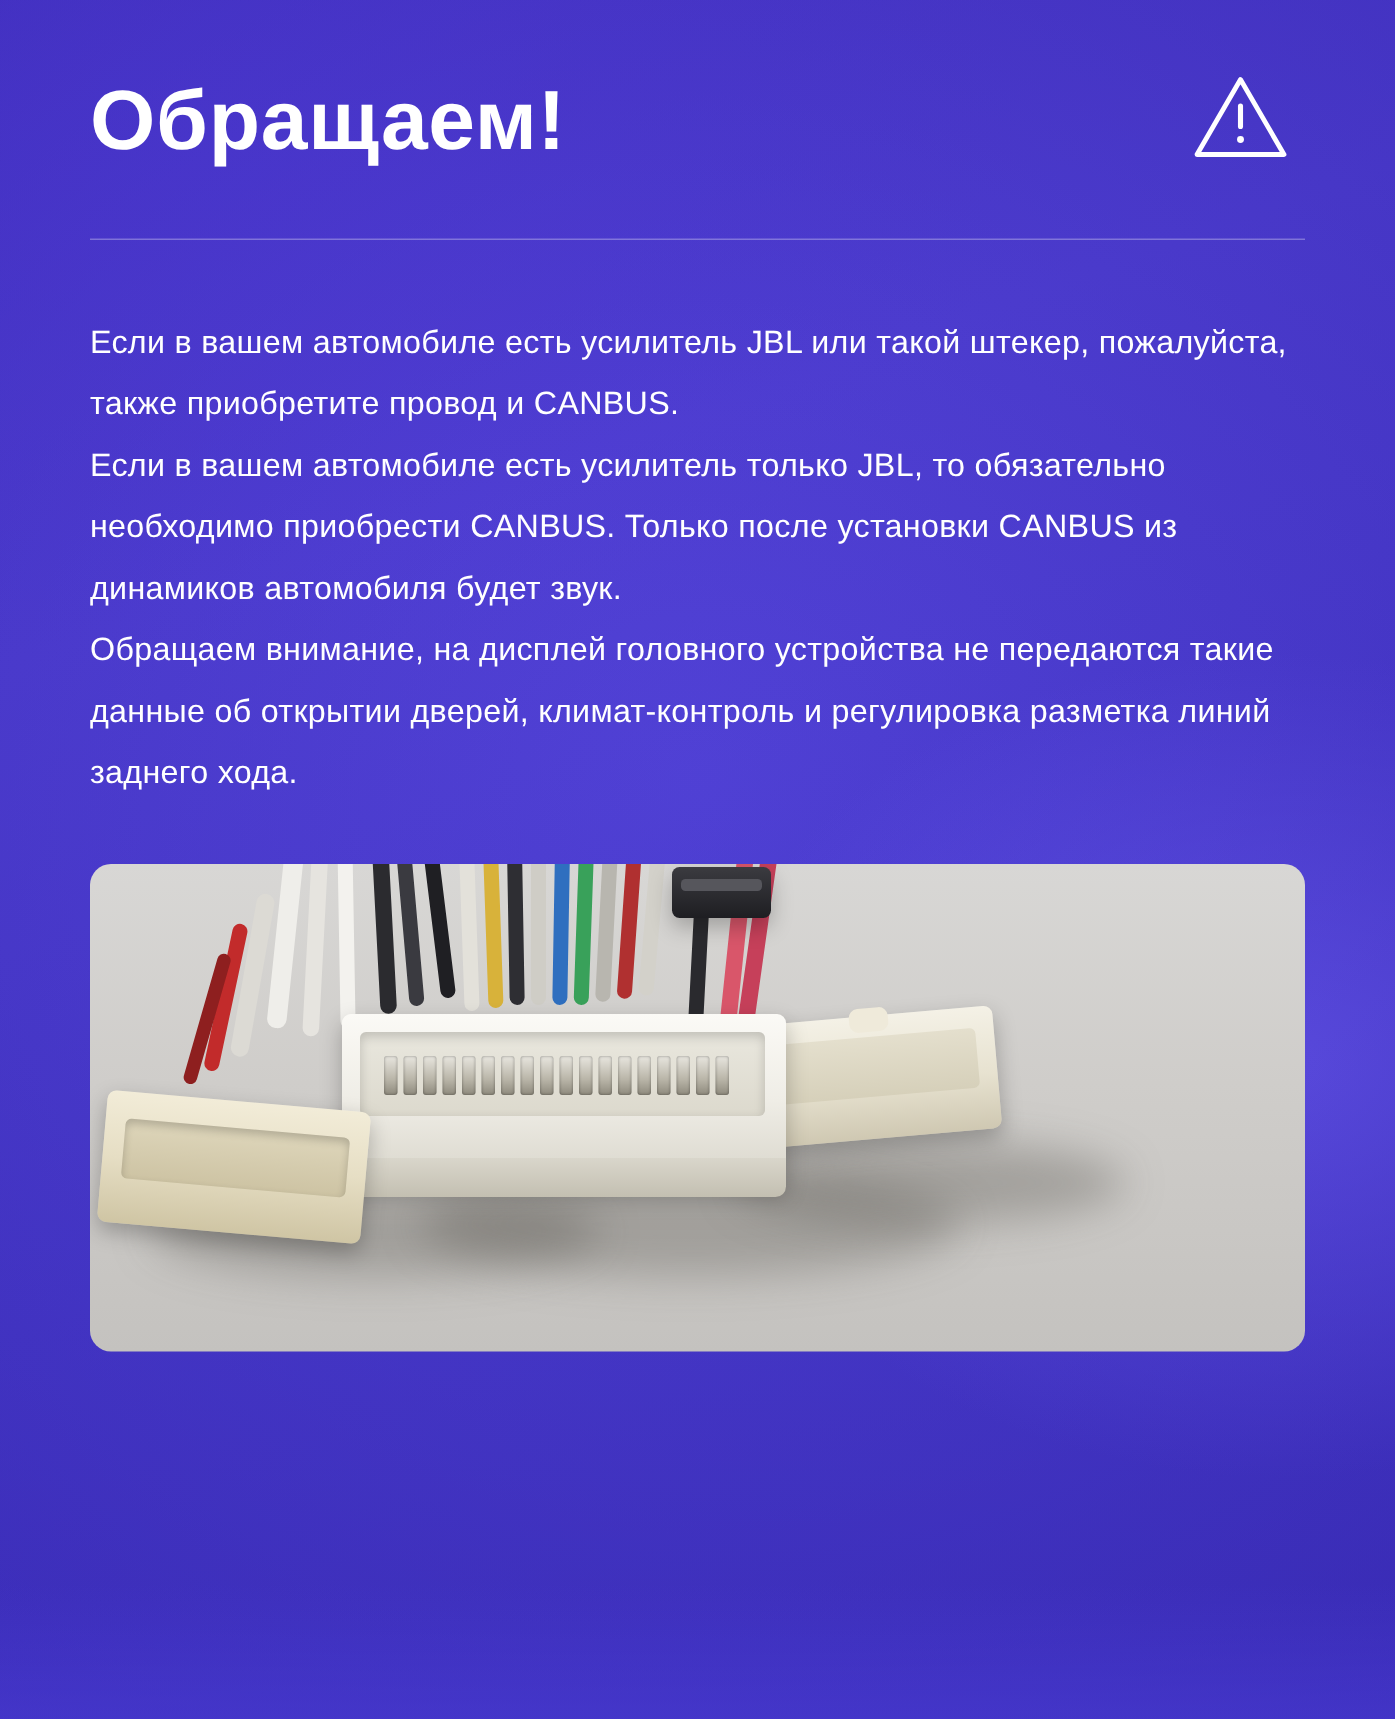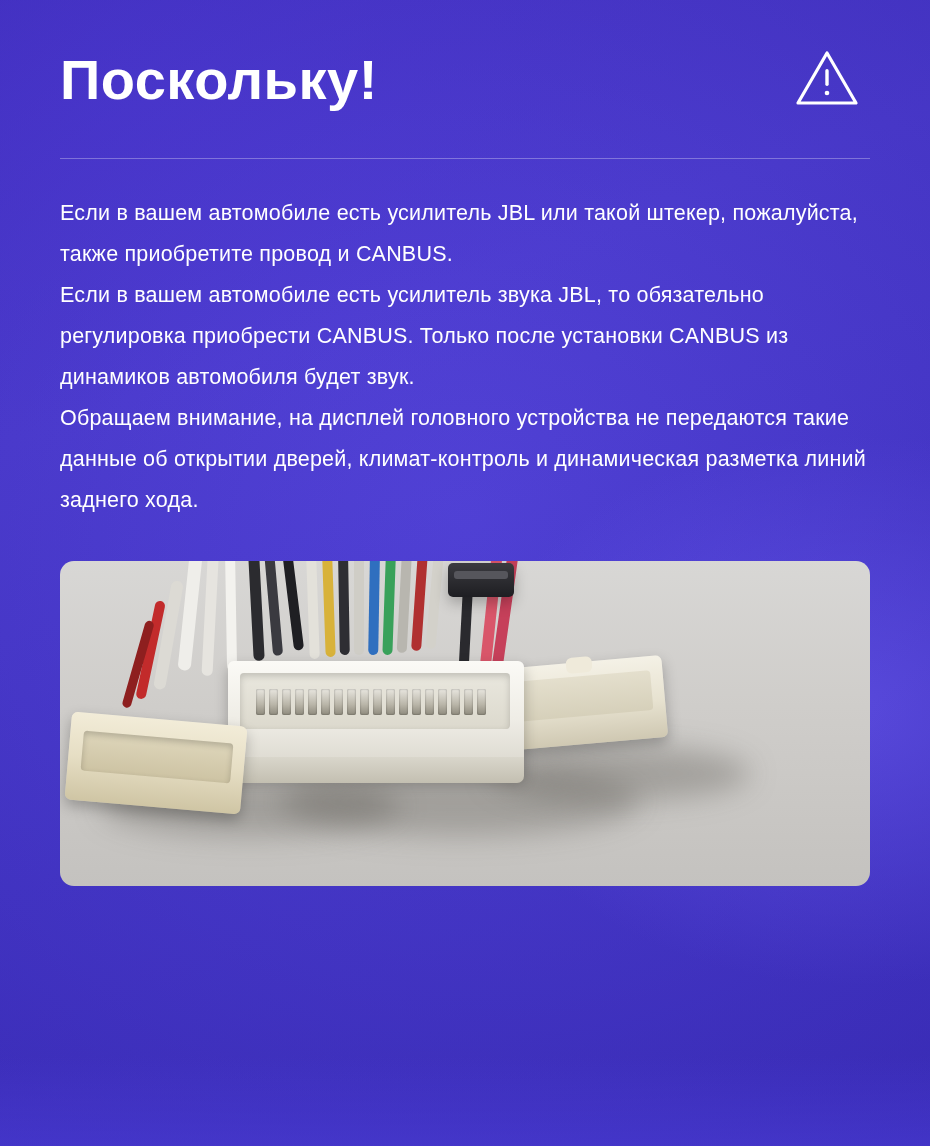--- a/index.html
+++ b/index.html
@@ -51,21 +51,21 @@
   .warn-icon {
     margin-right: 10px;
     flex: 0 0 auto;
   }
   .divider {
     margin: 46px 0 0 0;
     height: 1px;
     background: rgba(255,255,255,0.30);
   }
   .body-text {
-    margin-top: 34px;
+    margin-top: 48px;
     color: #ffffff;
     font-size: 21.5px;
     line-height: 41px;
     letter-spacing: 0.2px;
   }
   .para {
     margin: 0;
   }
   .photo {
     margin-top: 40px;
@@ -115,36 +115,36 @@
 </style>
 </head>
 <body>
 
 <div class="page">
   <div class="vignette"></div>
 
   <div class="content">
 
     <div class="header">
-      <h1 class="title">Поскольку!</h1>
+      <h1 class="title">Обращаем!</h1>
       <span class="warn-icon">
         <svg width="66" height="60" viewBox="0 0 66 60" fill="none">
           <path d="M33 5 L62 55 H4 Z" stroke="#ffffff" stroke-width="3.2" stroke-linejoin="round" fill="none"></path>
           <rect x="31.3" y="21" width="3.4" height="17" rx="1.7" fill="#ffffff"></rect>
           <circle cx="33" cy="45" r="2.3" fill="#ffffff"></circle>
         </svg>
       </span>
     </div>
 
     <div class="divider"></div>
 
     <div class="body-text">
       <p class="para">Если в вашем автомобиле есть усилитель JBL или такой штекер, пожалуйста, также приобретите провод и CANBUS.</p>
-      <p class="para">Если в вашем автомобиле есть усилитель звука JBL, то обязательно регулировка приобрести CANBUS. Только после установки CANBUS из динамиков автомобиля будет звук.</p>
-      <p class="para">Обращаем внимание, на дисплей головного устройства не передаются такие данные об открытии дверей, климат-контроль и динамическая разметка линий заднего хода.</p>
+      <p class="para">Если в вашем автомобиле есть усилитель только JBL, то обязательно необходимо приобрести CANBUS. Только после установки CANBUS из динамиков автомобиля будет звук.</p>
+      <p class="para">Обращаем внимание, на дисплей головного устройства не передаются такие данные об открытии дверей, климат-контроль и регулировка разметка линий заднего хода.</p>
     </div>
 
     <div class="photo">
       <div class="photo-inner">
 
         <div class="shadow-blob" style="left:40px; top:215px; width:300px; height:60px;"></div>
         <div class="shadow-blob" style="left:220px; top:205px; width:360px; height:70px;"></div>
         <div class="shadow-blob" style="left:430px; top:185px; width:260px; height:55px;"></div>
 
         <div class="wire" style="left:130px; top:-10px; width:13px; height:120px; background:#efeeea; transform:rotate(6deg);"></div>

